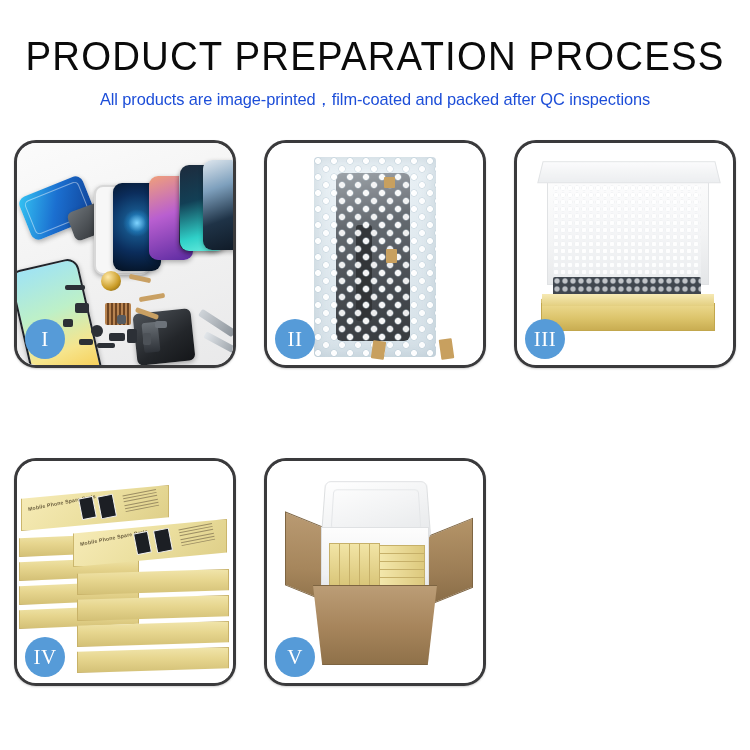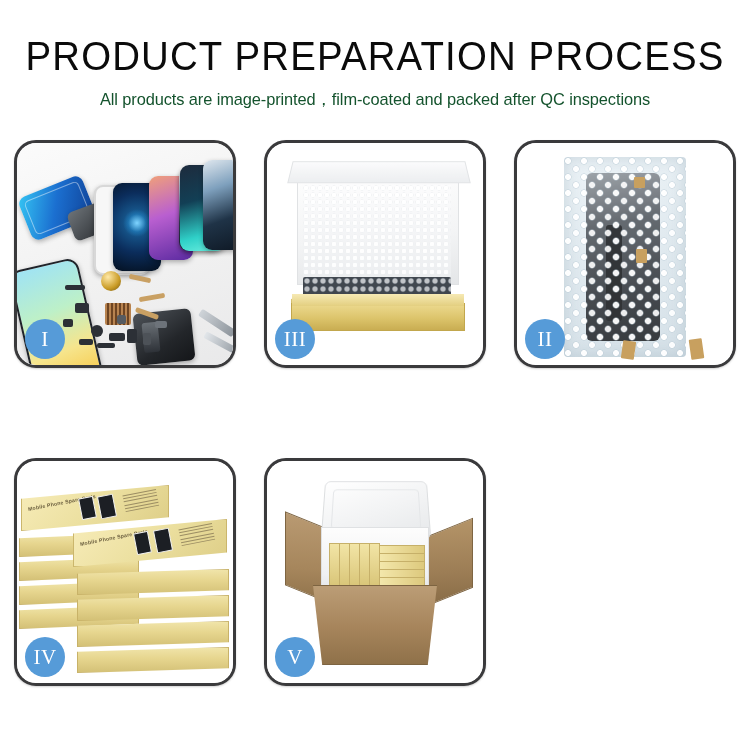--- a/index.html
+++ b/index.html
@@ -29,21 +29,21 @@
     color: #0b0b0b;
     line-height: 1.0;
     transform: scaleX(0.96);
     white-space: nowrap;
   }
   #page-subtitle {
     margin-top: 13px;
     font-family: "Liberation Sans", sans-serif;
     font-size: 16.4px;
     font-weight: 400;
-    color: #14532d;
+    color: #1d4ed8;
     letter-spacing: -0.1px;
     white-space: nowrap;
   }
 
   
   #process-grid {
     position: absolute;
     left: 14px;
     top: 140px;
     width: 722px;
@@ -366,43 +366,43 @@
       <div class="sm-part sp9"></div>
       <div class="sm-part sp10"></div>
       <div class="sm-part sp11"></div>
       <div class="sm-part sp12"></div>
     </div>
     <div class="step-badge">I</div>
   </div>
 
   <div class="process-card">
     <div class="card-stage">
-      <div class="c3-bg"></div>
-      <div class="box3-lid"></div>
-      <div class="foam3"></div>
-      <div class="bubble3"></div>
-      <div class="box3-side"></div>
-      <div class="box3-tray"></div>
-    </div>
-    <div class="step-badge">III</div>
-  </div>
-
-  <div class="process-card">
-    <div class="card-stage">
       <div class="c2-bg"></div>
       <div class="bag">
         <div class="inner-part"></div>
         <div class="bubbles"></div>
         <div class="tape tp1"></div>
         <div class="tape tp2"></div>
         <div class="tape tp3"></div>
         <div class="tape tp4"></div>
       </div>
     </div>
     <div class="step-badge">II</div>
+  </div>
+
+  <div class="process-card">
+    <div class="card-stage">
+      <div class="c3-bg"></div>
+      <div class="box3-lid"></div>
+      <div class="foam3"></div>
+      <div class="bubble3"></div>
+      <div class="box3-side"></div>
+      <div class="box3-tray"></div>
+    </div>
+    <div class="step-badge">III</div>
   </div>
 
   <div class="process-card">
     <div class="card-stage">
       <div class="c4-bg"></div>
       <div class="stack-wrap" id="stack-wrap">
           <div class="ybox" style="left: 2px; top: 72px; width: 118px; height: 22px; clip-path: polygon(0px 22%, 100% 0px, 100% 78%, 0px 100%);"></div>
           <div class="ybox" style="left: 2px; top: 96px; width: 118px; height: 22px; clip-path: polygon(0px 22%, 100% 0px, 100% 78%, 0px 100%);"></div>
           <div class="ybox" style="left: 2px; top: 120px; width: 118px; height: 22px; clip-path: polygon(0px 22%, 100% 0px, 100% 78%, 0px 100%);"></div>
           <div class="ybox" style="left: 2px; top: 144px; width: 118px; height: 22px; clip-path: polygon(0px 22%, 100% 0px, 100% 78%, 0px 100%);"></div>

